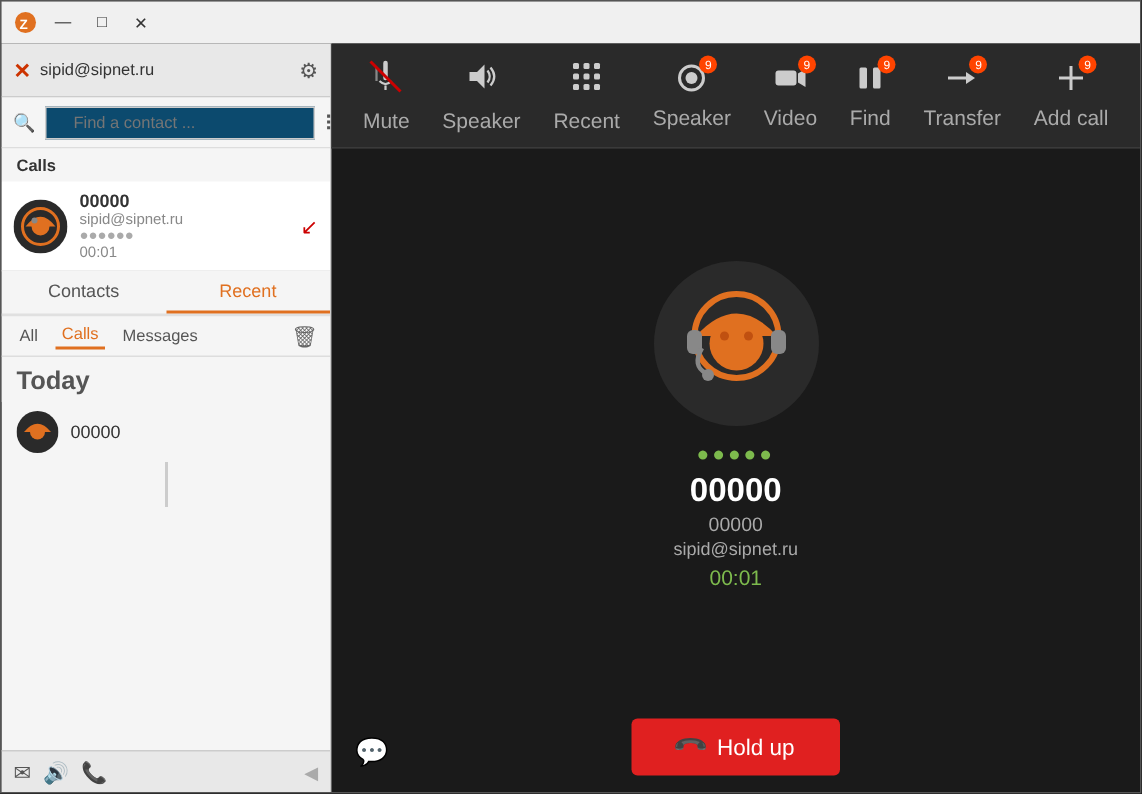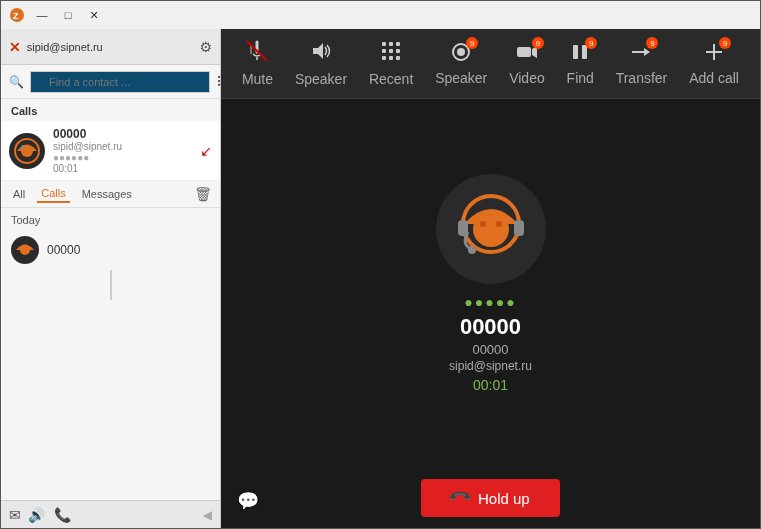--- a/index.html
+++ b/index.html
@@ -217,23 +217,23 @@
     }
     .trash-icon {
       margin-left: auto;
       color: #666;
       cursor: pointer;
       font-size: 14px;
     }
 
     .section-label {
       padding: 6px 10px 4px;
-      font-size: 11px;
+      font-size: 17px;
       color: #555;
-      font-weight: normal;
+      font-weight: bold;
       background: #f5f5f5;
     }
 
     .recent-item {
       display: flex;
       align-items: center;
       padding: 6px 10px;
       cursor: pointer;
     }
     .recent-avatar {
@@ -435,20 +435,24 @@
         </div>
         <div class="call-info">
           <div class="call-number">00000</div>
           <div class="call-sub">sipid@sipnet.ru</div>
           <div class="call-dots">●●●●●●</div>
           <div class="call-time">00:01</div>
         </div>
         <span class="call-end-icon">↙</span>
       </div>
 
+      <div class="tabs-row">
+        <div class="tab">Contacts</div>
+        <div class="tab active">Recent</div>
+      </div>
 
       <div class="filter-row">
         <span class="filter-btn">All</span>
         <span class="filter-btn active">Calls</span>
         <span class="filter-btn">Messages</span>
         <span class="trash-icon">🗑</span>
       </div>
 
       <div class="section-label">Today</div>
       <div class="recent-item">

